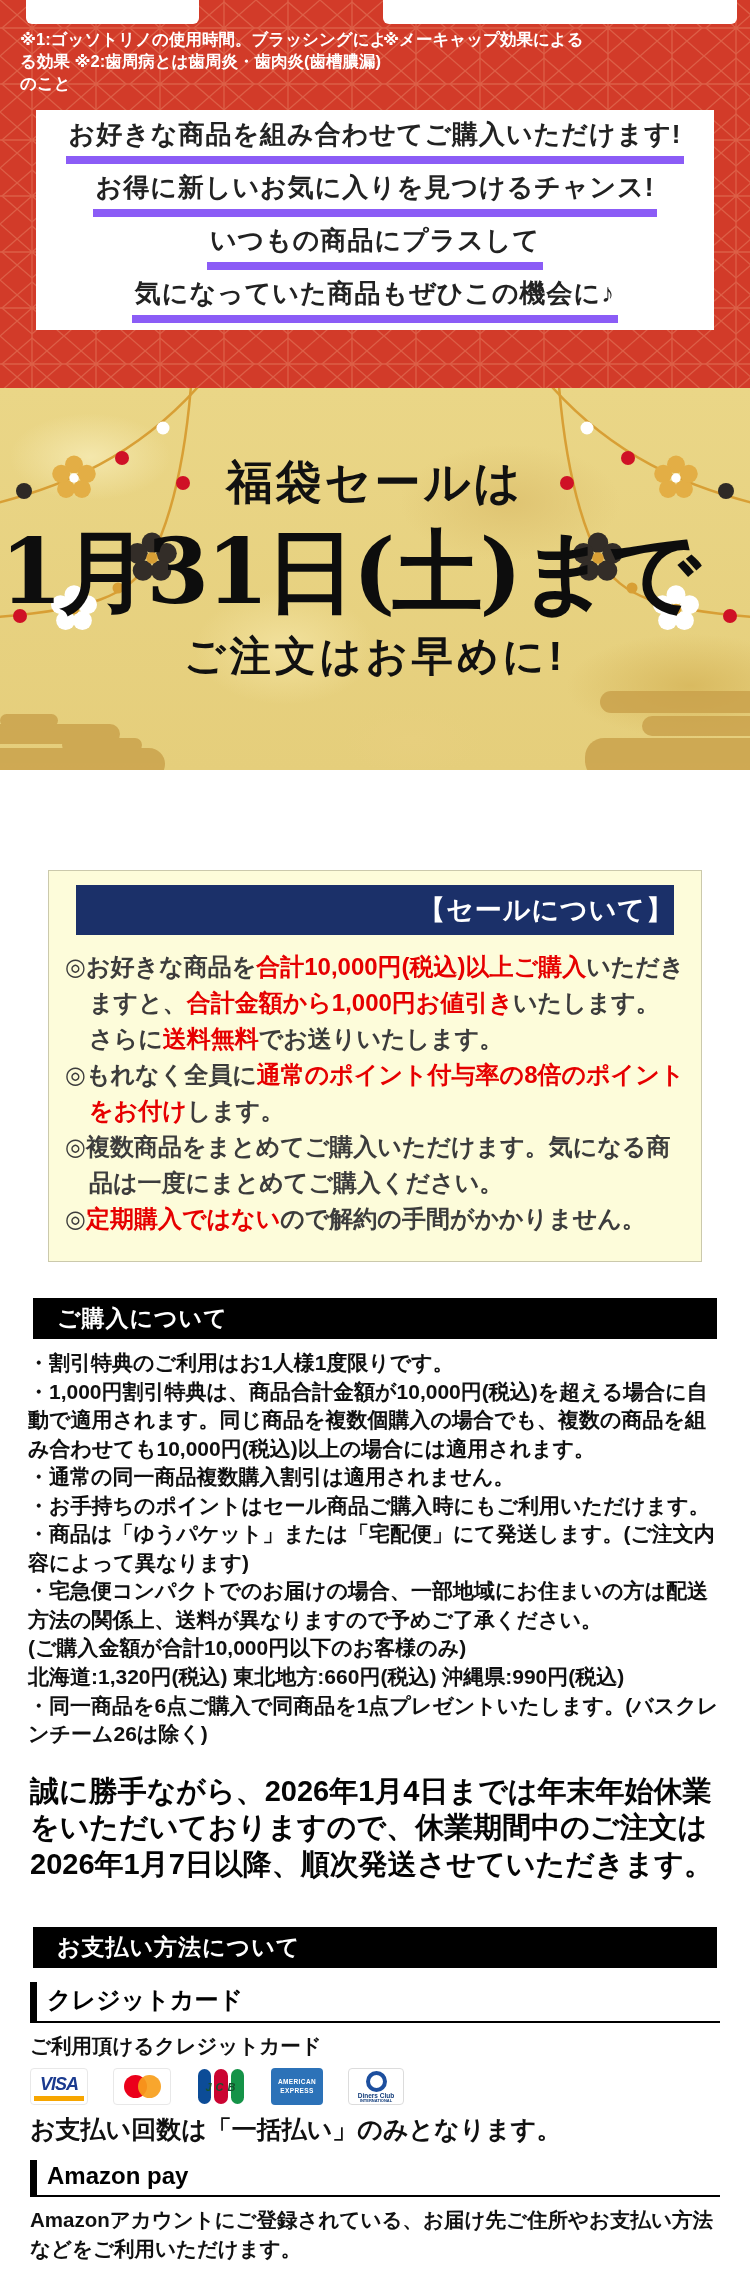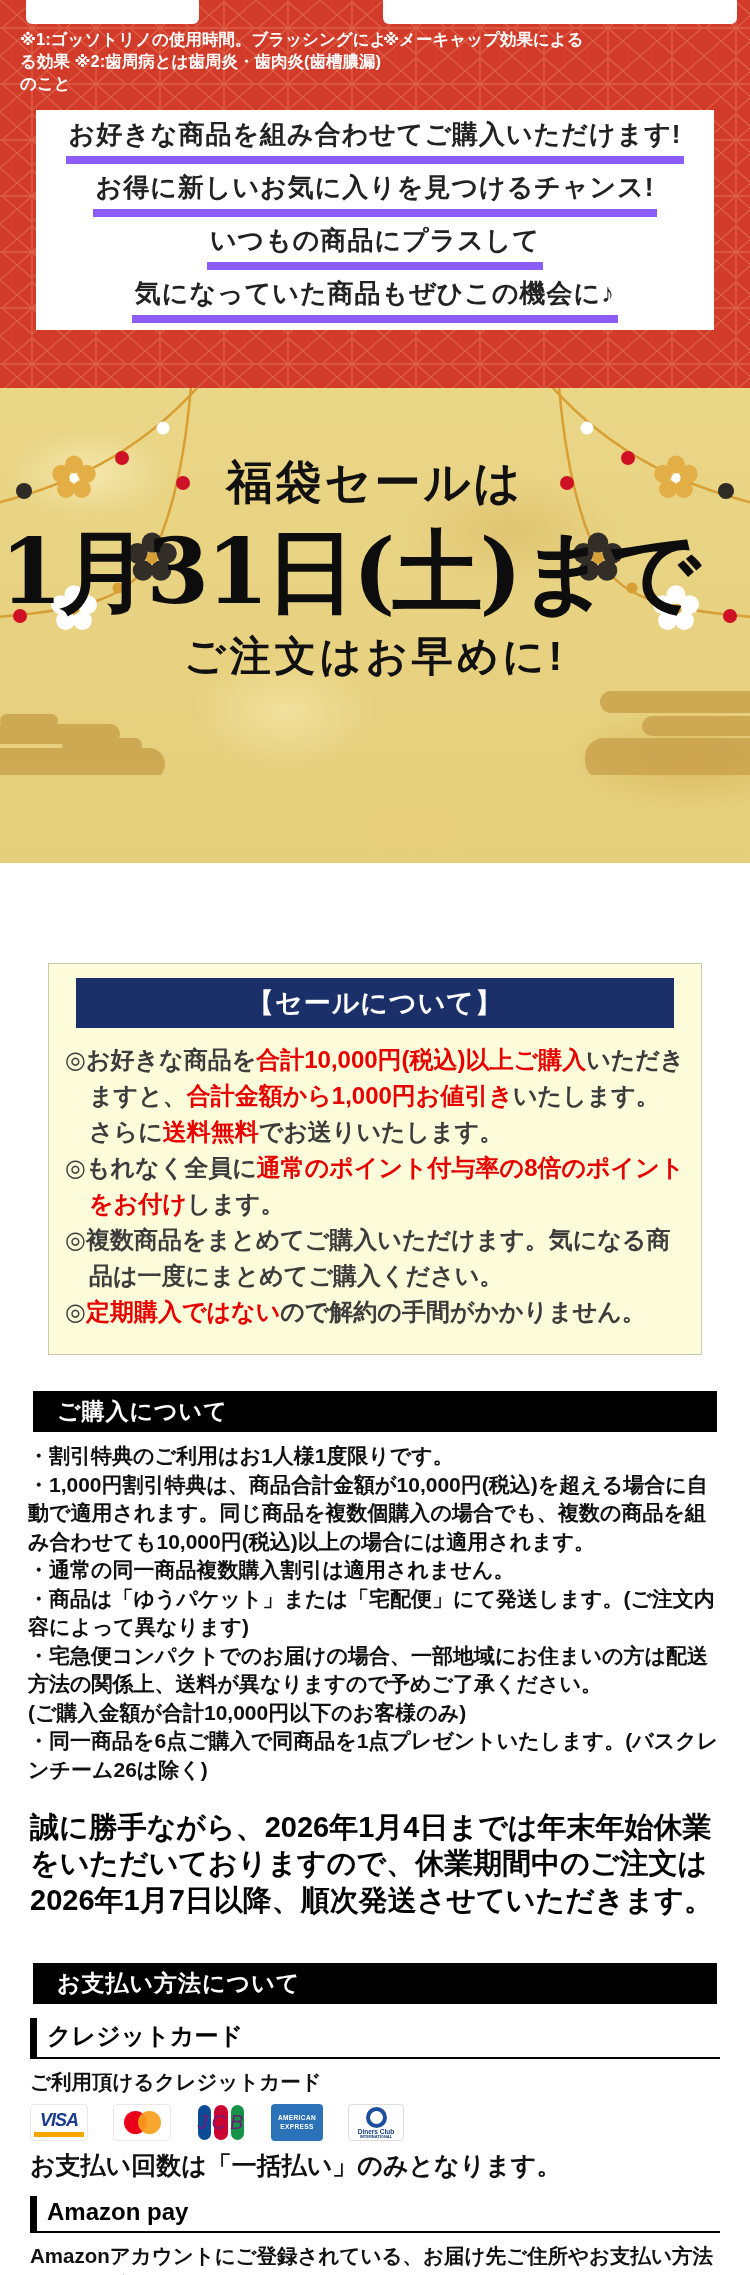--- a/index.html
+++ b/index.html
@@ -20,40 +20,40 @@
     font-size:16.5px;font-weight:700;line-height:1.32;}
   .fineprint .fp-left{width:372px;}
   .fineprint .fp-right{margin-left:-9px;}
   .intro-box{position:absolute;top:110px;left:36px;right:36px;height:220px;background:#fff;
     display:flex;flex-direction:column;justify-content:center;}
   .intro-line{text-align:center;margin:6px 0;}
   .intro-line .u{display:inline-block;border-bottom:8px solid #8b5cf6;padding:0 3px 4px;
     font-size:26px;font-weight:800;color:#222;letter-spacing:1px;}
 
   
-  .sec-gold{position:relative;height:475px;overflow:hidden;
+  .sec-gold{position:relative;height:382px;overflow:hidden;
     background:
       radial-gradient(ellipse 130px 70px at 12% 18%, #f4e7ac 0%, rgba(244,231,172,0) 62%),
       radial-gradient(ellipse 170px 90px at 68% 30%, #dfc472 0%, rgba(223,196,114,0) 65%),
       radial-gradient(ellipse 150px 95px at 38% 68%, #f2e19d 0%, rgba(242,225,157,0) 60%),
       radial-gradient(ellipse 190px 80px at 92% 78%, #d9ba60 0%, rgba(217,186,96,0) 65%),
       radial-gradient(ellipse 120px 60px at 55% 92%, #e7cf7e 0%, rgba(231,207,126,0) 60%),
       linear-gradient(#ead687,#e5ce7b);}
   .sec-gold .decor{position:absolute;inset:0;}
   .g-text{position:relative;z-index:2;}
   .g1{padding-top:64px;text-align:center;font-size:46px;font-weight:900;letter-spacing:3px;color:#111;}
   .g2{margin-top:8px;text-align:left;font-family:"DejaVu Serif","Liberation Serif",serif;
     font-size:90px;font-weight:700;letter-spacing:-3px;color:#0d0d0d;line-height:1.1;}
   .g3{margin-top:8px;text-align:center;font-size:41px;font-weight:900;letter-spacing:4px;color:#111;}
 
   
   .sale-box{margin:100px 48px 0;background:var(--cream,#fdfcda);border:1px solid #cbc9ac;
     padding:14px 14px 24px;}
   .sale-title{margin:0 13px;height:50px;line-height:50px;background:var(--navy,#1b3069);
-    color:#fff;text-align:center;font-size:27px;font-weight:800;letter-spacing:1px;}
+    color:#fff;text-align:right;font-size:27px;font-weight:800;letter-spacing:1px;}
   .sale-items{margin-top:14px;padding:0 2px;}
   .sale-item{padding-left:1em;text-indent:-1em;font-size:24px;font-weight:700;
     color:#3c3c3c;line-height:1.5;}
 
   
   .bar{margin:36px 33px 0;background:#000;color:#fff;font-size:23px;font-weight:800;
     padding:5px 24px;letter-spacing:1px;}
 
   
   .purchase{margin:10px 28px 0;}
@@ -74,21 +74,21 @@
   .card.visa .visa-txt{font-style:italic;font-weight:900;font-size:18px;color:#1a3a8f;letter-spacing:-1px;margin-top:-4px;}
   .card.visa .visa-bar{position:absolute;left:3px;right:3px;bottom:3px;height:5px;background:#f7a600;}
   .card.mc{width:58px;background:#fff;border:1px solid #e8e8e8;display:flex;align-items:center;justify-content:center;}
   .mc-c{width:23px;height:23px;border-radius:50%;}
   .mc-c.r{background:#eb001b;}
   .mc-c.o{background:#f79e1b;margin-left:-9px;opacity:.92;}
   .card.jcb{width:50px;background:#fff;display:flex;gap:3px;padding:1px 2px;}
   .jcb-s{flex:1;border-radius:8px;}
   .jcb-s.b{background:#0c4c97;} .jcb-s.r{background:#cb0432;} .jcb-s.g{background:#159348;}
   .jcb-txt{position:absolute;inset:0;display:flex;align-items:center;justify-content:center;
-    color:#701a75;font-weight:400;font-style:italic;font-size:20px;letter-spacing:4px;padding-left:3px;}
+    color:#14532d;font-weight:700;font-style:italic;font-size:11px;letter-spacing:4px;padding-left:3px;}
   .card.amex{width:52px;background:#2c72b8;display:flex;flex-direction:column;align-items:center;justify-content:center;}
   .card.amex span{color:#fff;font-size:6.5px;font-weight:800;letter-spacing:.4px;line-height:1.3;}
   .card.diners{width:56px;background:#fff;border:1px solid #dcdcdc;text-align:center;}
   .d-ring{width:13px;height:13px;border:4px solid #1d4f9e;border-radius:50%;margin:2px auto 0;box-sizing:content-box;}
   .d-t1{font-size:6.5px;font-weight:700;color:#123c7a;line-height:1.1;}
   .d-t2{font-size:4px;font-weight:700;color:#123c7a;line-height:1.2;}
 </style>
 </head>
 <body>
 
@@ -180,23 +180,25 @@
       <div class="sale-item"><span class="marker">◎</span><span>複数商品をまとめてご購入いただけます。気になる商品は一度にまとめてご購入ください。</span></div>
       <div class="sale-item"><span class="marker">◎</span><span class="red">定期購入ではない</span><span>ので解約の手間がかかりません。</span></div>
     </div>
 </section>
 
 <div class="bar">ご購入について</div>
 <div id="purchase-lines" class="purchase">
     <div class="purchase-line">・割引特典のご利用はお1人様1度限りです。</div>
     <div class="purchase-line">・1,000円割引特典は、商品合計金額が10,000円(税込)を超える場合に自動で適用されます。同じ商品を複数個購入の場合でも、複数の商品を組み合わせても10,000円(税込)以上の場合には適用されます。</div>
     <div class="purchase-line">・通常の同一商品複数購入割引は適用されません。</div>
+    <div class="purchase-line">・お手持ちのポイントはセール商品ご購入時にもご利用いただけます。</div>
     <div class="purchase-line">・商品は「ゆうパケット」または「宅配便」にて発送します。(ご注文内容によって異なります)</div>
     <div class="purchase-line">・宅急便コンパクトでのお届けの場合、一部地域にお住まいの方は配送方法の関係上、送料が異なりますので予めご了承ください。</div>
     <div class="purchase-line">(ご購入金額が合計10,000円以下のお客様のみ)</div>
+    <div class="purchase-line">北海道:1,320円(税込) 東北地方:660円(税込) 沖縄県:990円(税込)</div>
     <div class="purchase-line">・同一商品を6点ご購入で同商品を1点プレゼントいたします。(バスクレンチーム26は除く)</div>
   </div>
 
 <div class="holiday">誠に勝手ながら、2026年1月4日までは年末年始休業をいただいておりますので、休業期間中のご注文は2026年1月7日以降、順次発送させていただきます。</div>
 
 <div class="bar pay">お支払い方法について</div>
 
 <div class="pay-sub">
   <span class="tick"></span>
   <span class="t">クレジットカード</span>

